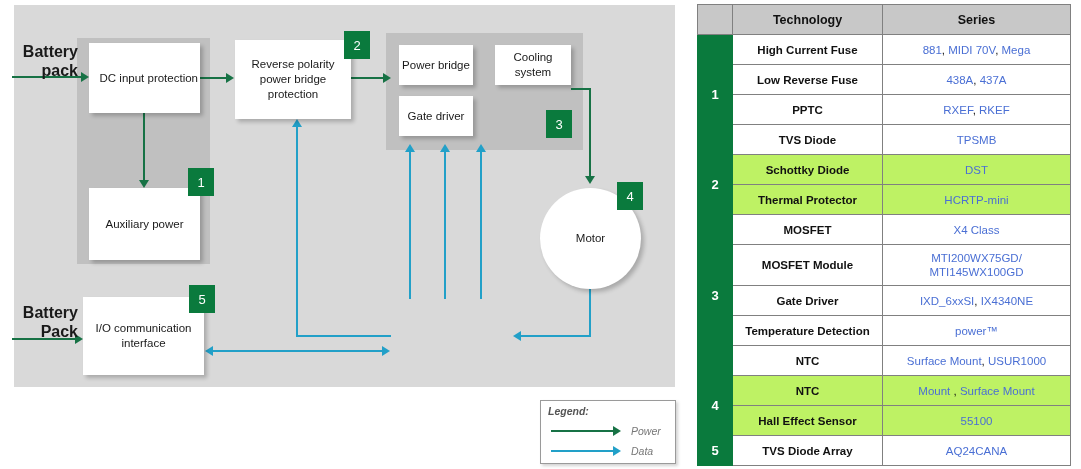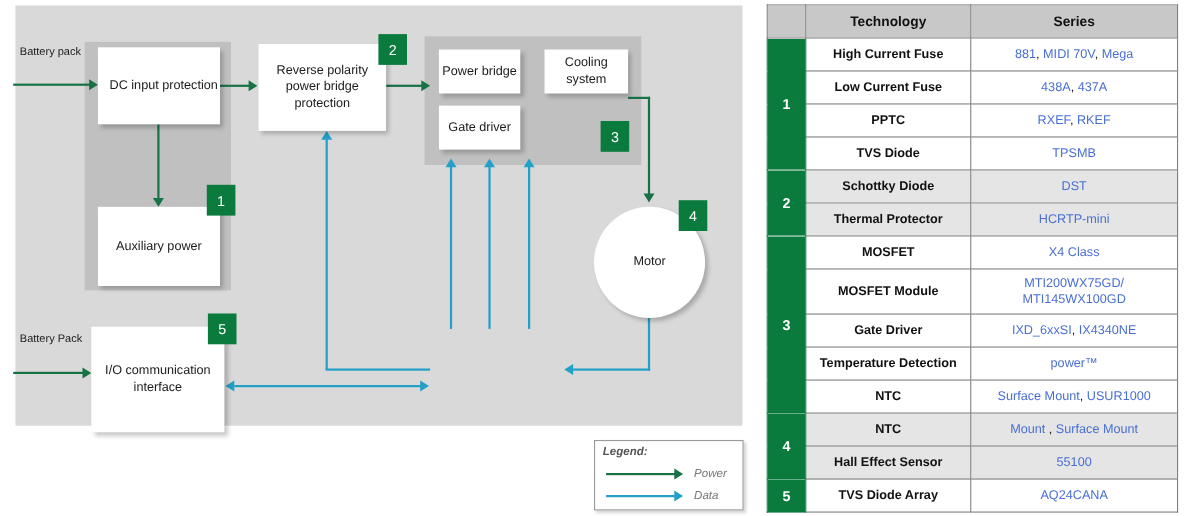--- a/index.html
+++ b/index.html
@@ -17,21 +17,21 @@
   .node{position:absolute;background:#ffffff;box-shadow:3px 3px 4px rgba(0,0,0,.22);
         display:flex;align-items:center;justify-content:center;text-align:center;
         font-size:11.5px;color:#1a1a1a;line-height:1.28;padding:2px;box-sizing:border-box;}
   #n-dcinput{left:89px;top:43px;width:111px;height:70px;justify-content:flex-end;}
   #n-aux{left:89px;top:188px;width:111px;height:72px;}
   #n-rev{left:235px;top:40px;width:116px;height:79px;}
   #n-pbridge{left:399px;top:45px;width:74px;height:40px;}
   #n-gate{left:399px;top:96px;width:74px;height:40px;}
   #n-cool{left:495px;top:45px;width:76px;height:40px;}
   #n-mcu{left:390px;top:299px;width:122px;height:72px;}
-  #n-io{left:83px;top:297px;width:121px;height:96px;}
+  #n-io{left:83px;top:297px;width:121px;height:78px;}
   #n-motor{left:540px;top:188px;width:101px;height:101px;border-radius:50%;}
 
   .badge{position:absolute;width:26px;height:28px;background:#0a7a3d;color:#ffffff;
          font-size:13px;display:flex;align-items:center;justify-content:center;}
   #b1{left:188px;top:168px;}
   #b2{left:344px;top:31px;}
   #b3{left:546px;top:110px;}
   #b4{left:617px;top:182px;}
   #b5{left:189px;top:285px;}
 
@@ -42,41 +42,41 @@
 
   .ar{position:absolute;width:0;height:0;}
   .ar-r{border-top:5px solid transparent;border-bottom:5px solid transparent;}
   .ar-l{border-top:5px solid transparent;border-bottom:5px solid transparent;}
   .ar-u{border-left:5px solid transparent;border-right:5px solid transparent;}
   .ar-d{border-left:5px solid transparent;border-right:5px solid transparent;}
   .ar-r.pwa{border-left:8px solid #177245;} .ar-d.pwa{border-top:8px solid #177245;}
   .ar-r.dta{border-left:8px solid #22a0c8;} .ar-l.dta{border-right:8px solid #22a0c8;}
   .ar-u.dta{border-bottom:8px solid #22a0c8;}
 
-  .elabel{position:absolute;font-size:10px;color:#1a1a1a;line-height:1.2;text-align:left;}
+  .elabel{position:absolute;font-size:16px;color:#1a1a1a;line-height:1.2;text-align:right;font-weight:bold;}
   #lab-bp-top{left:18px;top:42px;width:60px;}
   #lab-bp-bot{left:18px;top:303px;width:60px;}
 
   #legend{position:absolute;left:540px;top:400px;width:134px;height:62px;
           background:#ffffff;border:1px solid #9a9a9a;box-shadow:2px 2px 3px rgba(0,0,0,.18);}
   #legend .lg-title{position:absolute;left:7px;top:4px;font-size:10.5px;font-style:italic;
           font-weight:bold;color:#555555;}
   #legend .lg-txt{position:absolute;font-size:10.5px;font-style:italic;color:#777777;}
   #lg-power-txt{left:90px;top:24px;text-align:right;} #lg-data-txt{left:90px;top:44px;}
 
   
   #tablewrap{position:absolute;left:697px;top:4px;width:373px;height:461px;}
   table{border-collapse:collapse;width:373px;table-layout:fixed;font-size:11.5px;}
   col.c-num{width:35px;} col.c-tech{width:150px;} col.c-ser{width:188px;}
   th,td{border:1px solid #808080;padding:0 4px;text-align:center;color:#111111;
         height:30px;box-sizing:border-box;overflow:hidden;}
   thead th{background:#c8c8c8;font-weight:bold;font-size:12.5px;}
   th.h-blank{background:#c8c8c8;}
   td.numcell{background:#0a7a3d;color:#ffffff;font-weight:bold;font-size:13px;border-color:#0a7a3d;}
-  tr.shade td.tech,tr.shade td.ser{background:#e5e5e5;}
+  tr.shade td.tech,tr.shade td.ser{background:#bef264;}
   td.tech{font-weight:bold;}
   td.ser a{color:#4a6fd4;cursor:pointer;}
   td.ser .two-line{line-height:1.25;}
   td.tall{height:41px;}
 </style>
 </head>
 <body>
 
 <div id="root">
 
@@ -183,21 +183,21 @@
           <th>Series</th>
         </tr>
       </thead>
       <tbody id="tbody">
           <tr>
             <td class="numcell" rowspan="4">1</td>
             <td class="tech">High Current Fuse</td>
             <td class="ser"><span><a>881</a>, <a>MIDI 70V</a>, <a>Mega</a></span></td>
           </tr>
           <tr>
-            <td class="tech">Low Current Fuse</td>
+            <td class="tech">Low Reverse Fuse</td>
             <td class="ser"><span><a>438A</a>, <a>437A</a></span></td>
           </tr>
           <tr>
             <td class="tech">PPTC</td>
             <td class="ser"><span><a>RXEF</a>, <a>RKEF</a></span></td>
           </tr>
           <tr>
             <td class="tech">TVS Diode</td>
             <td class="ser"><span><a>TPSMB</a></span></td>
           </tr>

